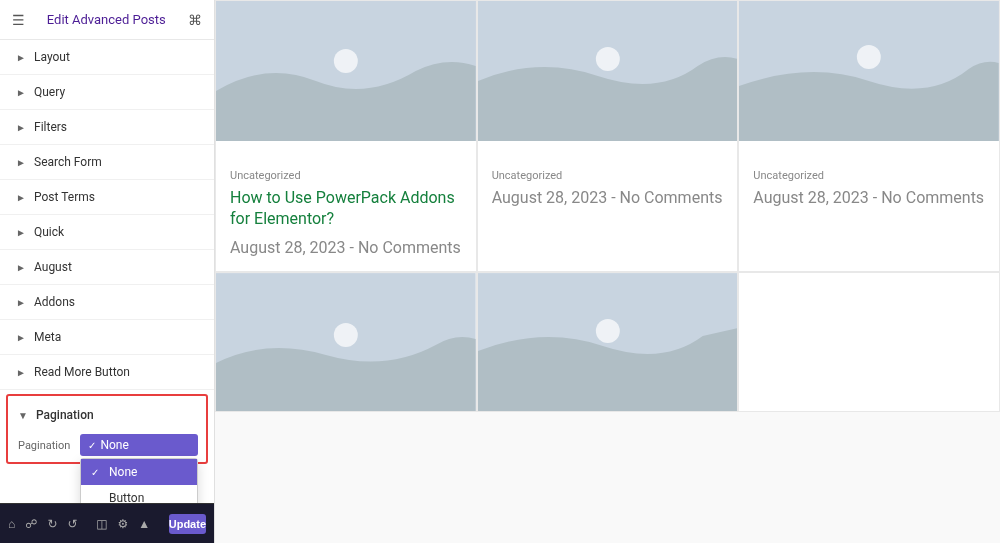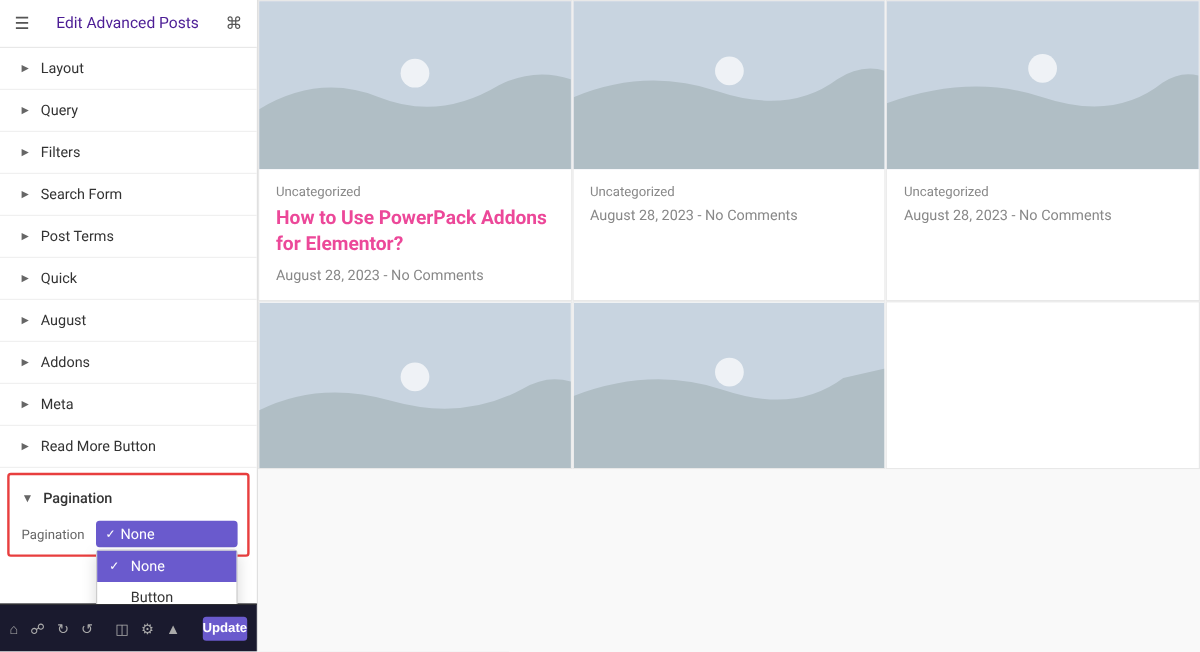--- a/index.html
+++ b/index.html
@@ -137,20 +137,21 @@
     .posts-grid {
       display: grid;
       grid-template-columns: repeat(3, 1fr);
       gap: 0;
     }
     .post-card {
       background: #fff;
       border: 1px solid #e8e8e8;
       display: flex;
       flex-direction: column;
+      gap: 16px;
     }
     .post-thumbnail {
       width: 100%;
       height: 140px;
       background: #d0d8e4;
       position: relative;
       overflow: hidden;
     }
     .thumbnail-svg {
       width: 100%;
@@ -159,27 +160,27 @@
     .post-body {
       padding: 12px 14px 14px;
     }
     .post-category {
       font-size: 11px;
       color: #888;
       margin-bottom: 6px;
     }
     .post-title {
       font-size: 16px;
-      font-weight: 700;
-      color: #ec4899;
+      font-weight: 400;
+      color: #15803d;
       line-height: 1.3;
       margin-bottom: 8px;
     }
     .post-meta {
-      font-size: 12px;
+      font-size: 16px;
       color: #888;
     }
 
     
     .posts-row2 {
       display: grid;
       grid-template-columns: repeat(3, 1fr);
       gap: 0;
     }
     .post-card-partial {

